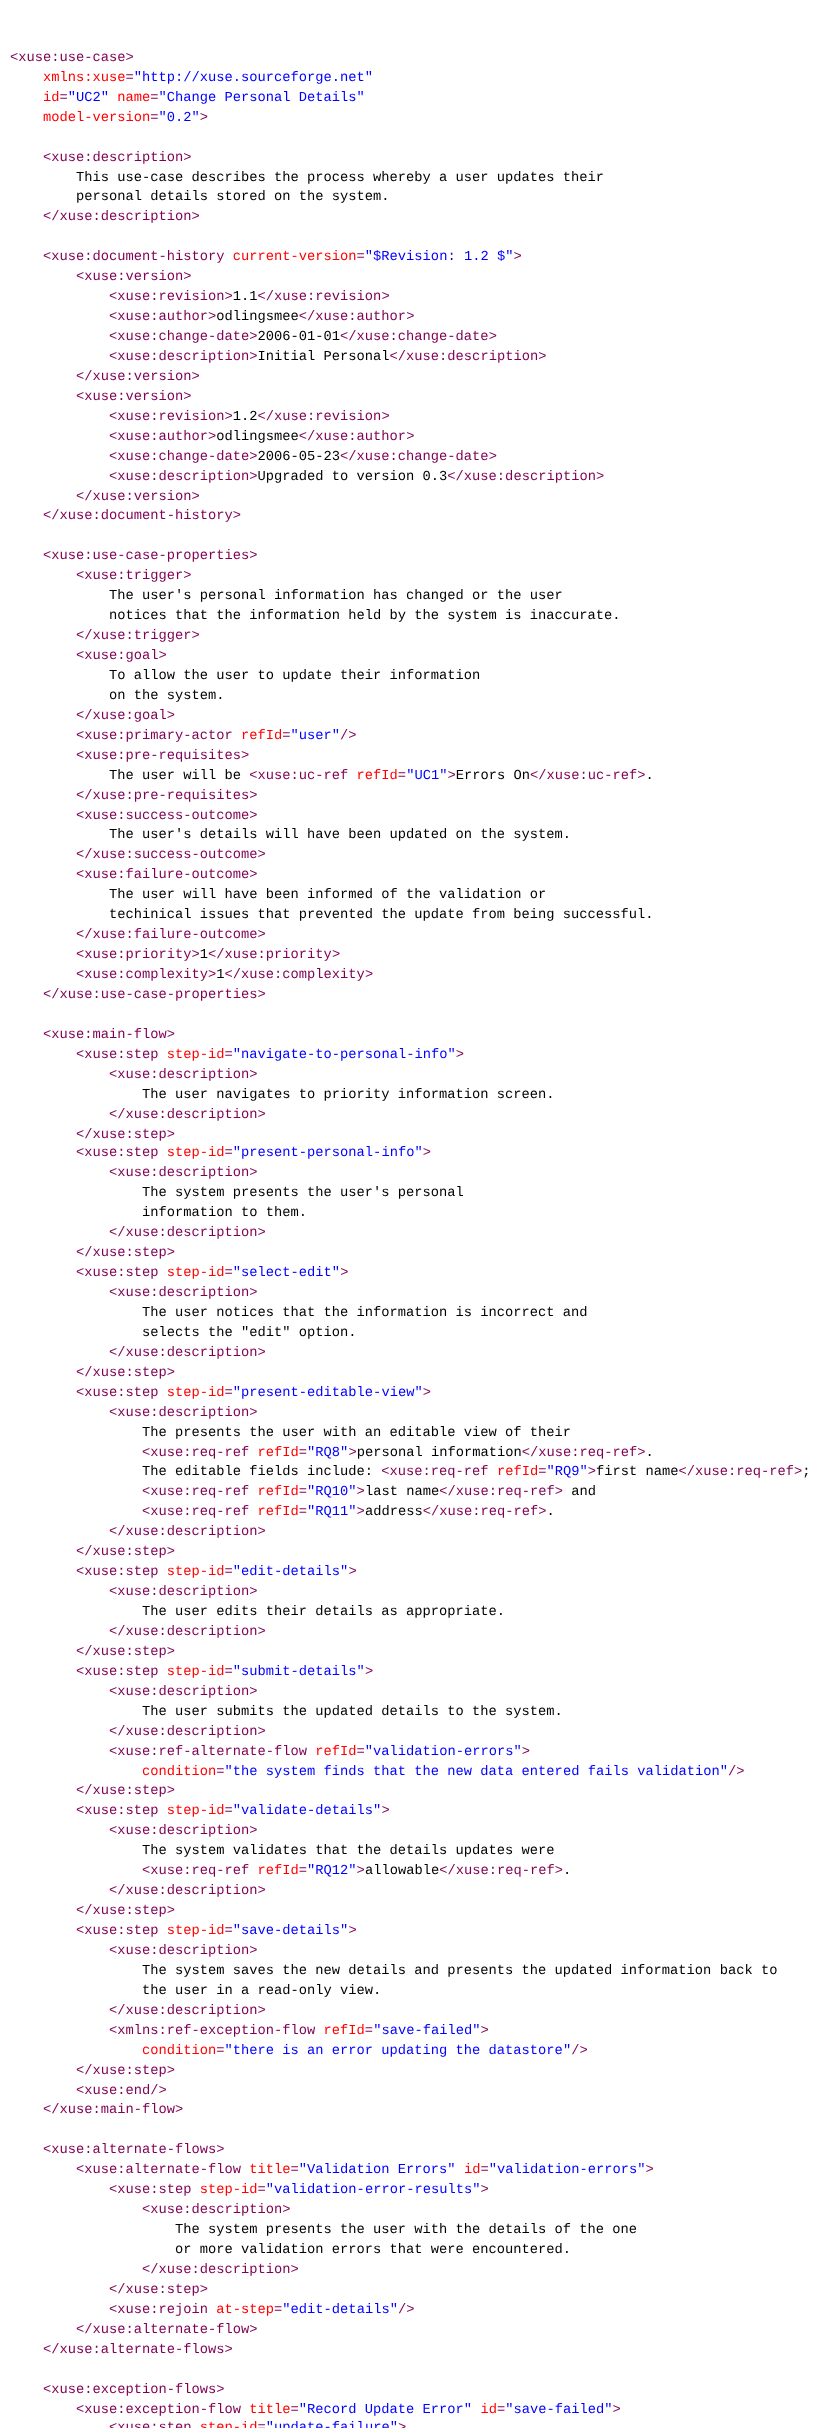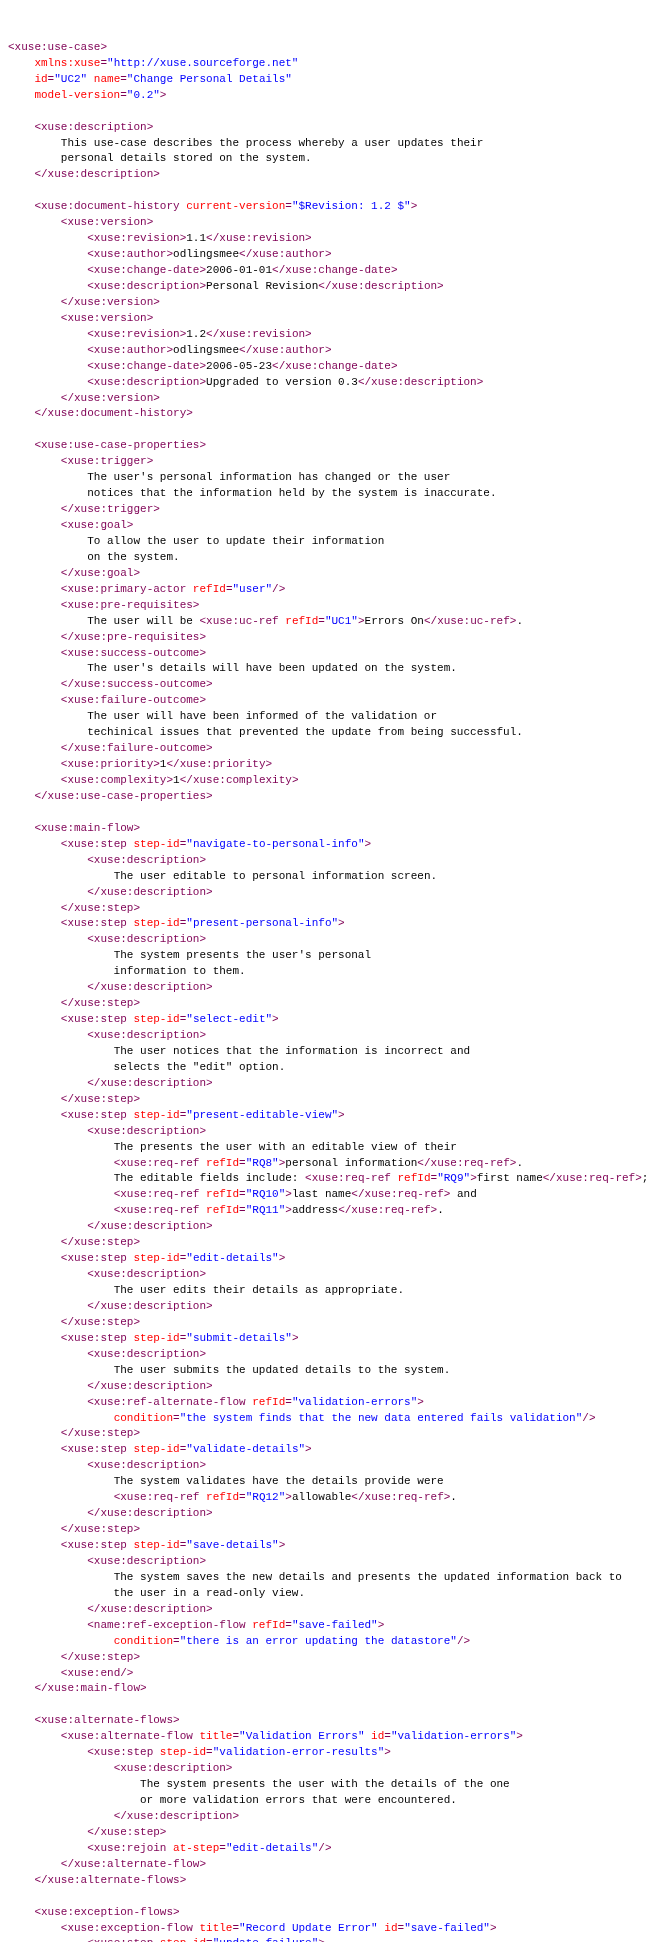--- a/index.html
+++ b/index.html
@@ -29,21 +29,21 @@
     <span class="br">&lt;</span><span class="t">xuse:description</span><span class="br">&gt;</span>
         <span class="tx">This use-case describes the process whereby a user updates their
         personal details stored on the system.</span>
     <span class="br">&lt;/</span><span class="t">xuse:description</span><span class="br">&gt;</span>
 
     <span class="br">&lt;</span><span class="t">xuse:document-history</span> <span class="a">current-version</span><span class="br">=</span><span class="v">"$Revision: 1.2 $"</span><span class="br">&gt;</span>
         <span class="br">&lt;</span><span class="t">xuse:version</span><span class="br">&gt;</span>
             <span class="br">&lt;</span><span class="t">xuse:revision</span><span class="br">&gt;</span><span class="tx">1.1</span><span class="br">&lt;/</span><span class="t">xuse:revision</span><span class="br">&gt;</span>
             <span class="br">&lt;</span><span class="t">xuse:author</span><span class="br">&gt;</span><span class="tx">odlingsmee</span><span class="br">&lt;/</span><span class="t">xuse:author</span><span class="br">&gt;</span>
             <span class="br">&lt;</span><span class="t">xuse:change-date</span><span class="br">&gt;</span><span class="tx">2006-01-01</span><span class="br">&lt;/</span><span class="t">xuse:change-date</span><span class="br">&gt;</span>
-            <span class="br">&lt;</span><span class="t">xuse:description</span><span class="br">&gt;</span><span class="tx">Personal Revision</span><span class="br">&lt;/</span><span class="t">xuse:description</span><span class="br">&gt;</span>
+            <span class="br">&lt;</span><span class="t">xuse:description</span><span class="br">&gt;</span><span class="tx">Initial Personal</span><span class="br">&lt;/</span><span class="t">xuse:description</span><span class="br">&gt;</span>
         <span class="br">&lt;/</span><span class="t">xuse:version</span><span class="br">&gt;</span>
         <span class="br">&lt;</span><span class="t">xuse:version</span><span class="br">&gt;</span>
             <span class="br">&lt;</span><span class="t">xuse:revision</span><span class="br">&gt;</span><span class="tx">1.2</span><span class="br">&lt;/</span><span class="t">xuse:revision</span><span class="br">&gt;</span>
             <span class="br">&lt;</span><span class="t">xuse:author</span><span class="br">&gt;</span><span class="tx">odlingsmee</span><span class="br">&lt;/</span><span class="t">xuse:author</span><span class="br">&gt;</span>
             <span class="br">&lt;</span><span class="t">xuse:change-date</span><span class="br">&gt;</span><span class="tx">2006-05-23</span><span class="br">&lt;/</span><span class="t">xuse:change-date</span><span class="br">&gt;</span>
             <span class="br">&lt;</span><span class="t">xuse:description</span><span class="br">&gt;</span><span class="tx">Upgraded to version 0.3</span><span class="br">&lt;/</span><span class="t">xuse:description</span><span class="br">&gt;</span>
         <span class="br">&lt;/</span><span class="t">xuse:version</span><span class="br">&gt;</span>
     <span class="br">&lt;/</span><span class="t">xuse:document-history</span><span class="br">&gt;</span>
 
     <span class="br">&lt;</span><span class="t">xuse:use-case-properties</span><span class="br">&gt;</span>
@@ -66,21 +66,21 @@
             <span class="tx">The user will have been informed of the validation or
             techinical issues that prevented the update from being successful.</span>
         <span class="br">&lt;/</span><span class="t">xuse:failure-outcome</span><span class="br">&gt;</span>
         <span class="br">&lt;</span><span class="t">xuse:priority</span><span class="br">&gt;</span><span class="tx">1</span><span class="br">&lt;/</span><span class="t">xuse:priority</span><span class="br">&gt;</span>
         <span class="br">&lt;</span><span class="t">xuse:complexity</span><span class="br">&gt;</span><span class="tx">1</span><span class="br">&lt;/</span><span class="t">xuse:complexity</span><span class="br">&gt;</span>
     <span class="br">&lt;/</span><span class="t">xuse:use-case-properties</span><span class="br">&gt;</span>
 
     <span class="br">&lt;</span><span class="t">xuse:main-flow</span><span class="br">&gt;</span>
         <span class="br">&lt;</span><span class="t">xuse:step</span> <span class="a">step-id</span><span class="br">=</span><span class="v">"navigate-to-personal-info"</span><span class="br">&gt;</span>
             <span class="br">&lt;</span><span class="t">xuse:description</span><span class="br">&gt;</span>
-                <span class="tx">The user editable to personal information screen.</span>
+                <span class="tx">The user navigates to priority information screen.</span>
             <span class="br">&lt;/</span><span class="t">xuse:description</span><span class="br">&gt;</span>
         <span class="br">&lt;/</span><span class="t">xuse:step</span><span class="br">&gt;</span>
         <span class="br">&lt;</span><span class="t">xuse:step</span> <span class="a">step-id</span><span class="br">=</span><span class="v">"present-personal-info"</span><span class="br">&gt;</span>
             <span class="br">&lt;</span><span class="t">xuse:description</span><span class="br">&gt;</span>
                 <span class="tx">The system presents the user's personal
                 information to them.</span>
             <span class="br">&lt;/</span><span class="t">xuse:description</span><span class="br">&gt;</span>
         <span class="br">&lt;/</span><span class="t">xuse:step</span><span class="br">&gt;</span>
         <span class="br">&lt;</span><span class="t">xuse:step</span> <span class="a">step-id</span><span class="br">=</span><span class="v">"select-edit"</span><span class="br">&gt;</span>
             <span class="br">&lt;</span><span class="t">xuse:description</span><span class="br">&gt;</span>
@@ -104,30 +104,30 @@
         <span class="br">&lt;/</span><span class="t">xuse:step</span><span class="br">&gt;</span>
         <span class="br">&lt;</span><span class="t">xuse:step</span> <span class="a">step-id</span><span class="br">=</span><span class="v">"submit-details"</span><span class="br">&gt;</span>
             <span class="br">&lt;</span><span class="t">xuse:description</span><span class="br">&gt;</span>
                 <span class="tx">The user submits the updated details to the system.</span>
             <span class="br">&lt;/</span><span class="t">xuse:description</span><span class="br">&gt;</span>
             <span class="br">&lt;</span><span class="t">xuse:ref-alternate-flow</span> <span class="a">refId</span><span class="br">=</span><span class="v">"validation-errors"</span><span class="br">&gt;</span>
                 <span class="a">condition</span><span class="br">=</span><span class="v">"the system finds that the new data entered fails validation"</span><span class="br">/&gt;</span>
         <span class="br">&lt;/</span><span class="t">xuse:step</span><span class="br">&gt;</span>
         <span class="br">&lt;</span><span class="t">xuse:step</span> <span class="a">step-id</span><span class="br">=</span><span class="v">"validate-details"</span><span class="br">&gt;</span>
             <span class="br">&lt;</span><span class="t">xuse:description</span><span class="br">&gt;</span>
-                <span class="tx">The system validates have the details provide were</span>
+                <span class="tx">The system validates that the details updates were</span>
                 <span class="br">&lt;</span><span class="t">xuse:req-ref</span> <span class="a">refId</span><span class="br">=</span><span class="v">"RQ12"</span><span class="br">&gt;</span><span class="tx">allowable</span><span class="br">&lt;/</span><span class="t">xuse:req-ref</span><span class="br">&gt;</span><span class="tx">.</span>
             <span class="br">&lt;/</span><span class="t">xuse:description</span><span class="br">&gt;</span>
         <span class="br">&lt;/</span><span class="t">xuse:step</span><span class="br">&gt;</span>
         <span class="br">&lt;</span><span class="t">xuse:step</span> <span class="a">step-id</span><span class="br">=</span><span class="v">"save-details"</span><span class="br">&gt;</span>
             <span class="br">&lt;</span><span class="t">xuse:description</span><span class="br">&gt;</span>
                 <span class="tx">The system saves the new details and presents the updated information back to
                 the user in a read-only view.</span>
             <span class="br">&lt;/</span><span class="t">xuse:description</span><span class="br">&gt;</span>
-            <span class="br">&lt;</span><span class="t">name:ref-exception-flow</span> <span class="a">refId</span><span class="br">=</span><span class="v">"save-failed"</span><span class="br">&gt;</span>
+            <span class="br">&lt;</span><span class="t">xmlns:ref-exception-flow</span> <span class="a">refId</span><span class="br">=</span><span class="v">"save-failed"</span><span class="br">&gt;</span>
                 <span class="a">condition</span><span class="br">=</span><span class="v">"there is an error updating the datastore"</span><span class="br">/&gt;</span>
         <span class="br">&lt;/</span><span class="t">xuse:step</span><span class="br">&gt;</span>
         <span class="br">&lt;</span><span class="t">xuse:end</span><span class="br">/&gt;</span>
     <span class="br">&lt;/</span><span class="t">xuse:main-flow</span><span class="br">&gt;</span>
 
     <span class="br">&lt;</span><span class="t">xuse:alternate-flows</span><span class="br">&gt;</span>
         <span class="br">&lt;</span><span class="t">xuse:alternate-flow</span> <span class="a">title</span><span class="br">=</span><span class="v">"Validation Errors"</span> <span class="a">id</span><span class="br">=</span><span class="v">"validation-errors"</span><span class="br">&gt;</span>
             <span class="br">&lt;</span><span class="t">xuse:step</span> <span class="a">step-id</span><span class="br">=</span><span class="v">"validation-error-results"</span><span class="br">&gt;</span>
                 <span class="br">&lt;</span><span class="t">xuse:description</span><span class="br">&gt;</span>
                     <span class="tx">The system presents the user with the details of the one

